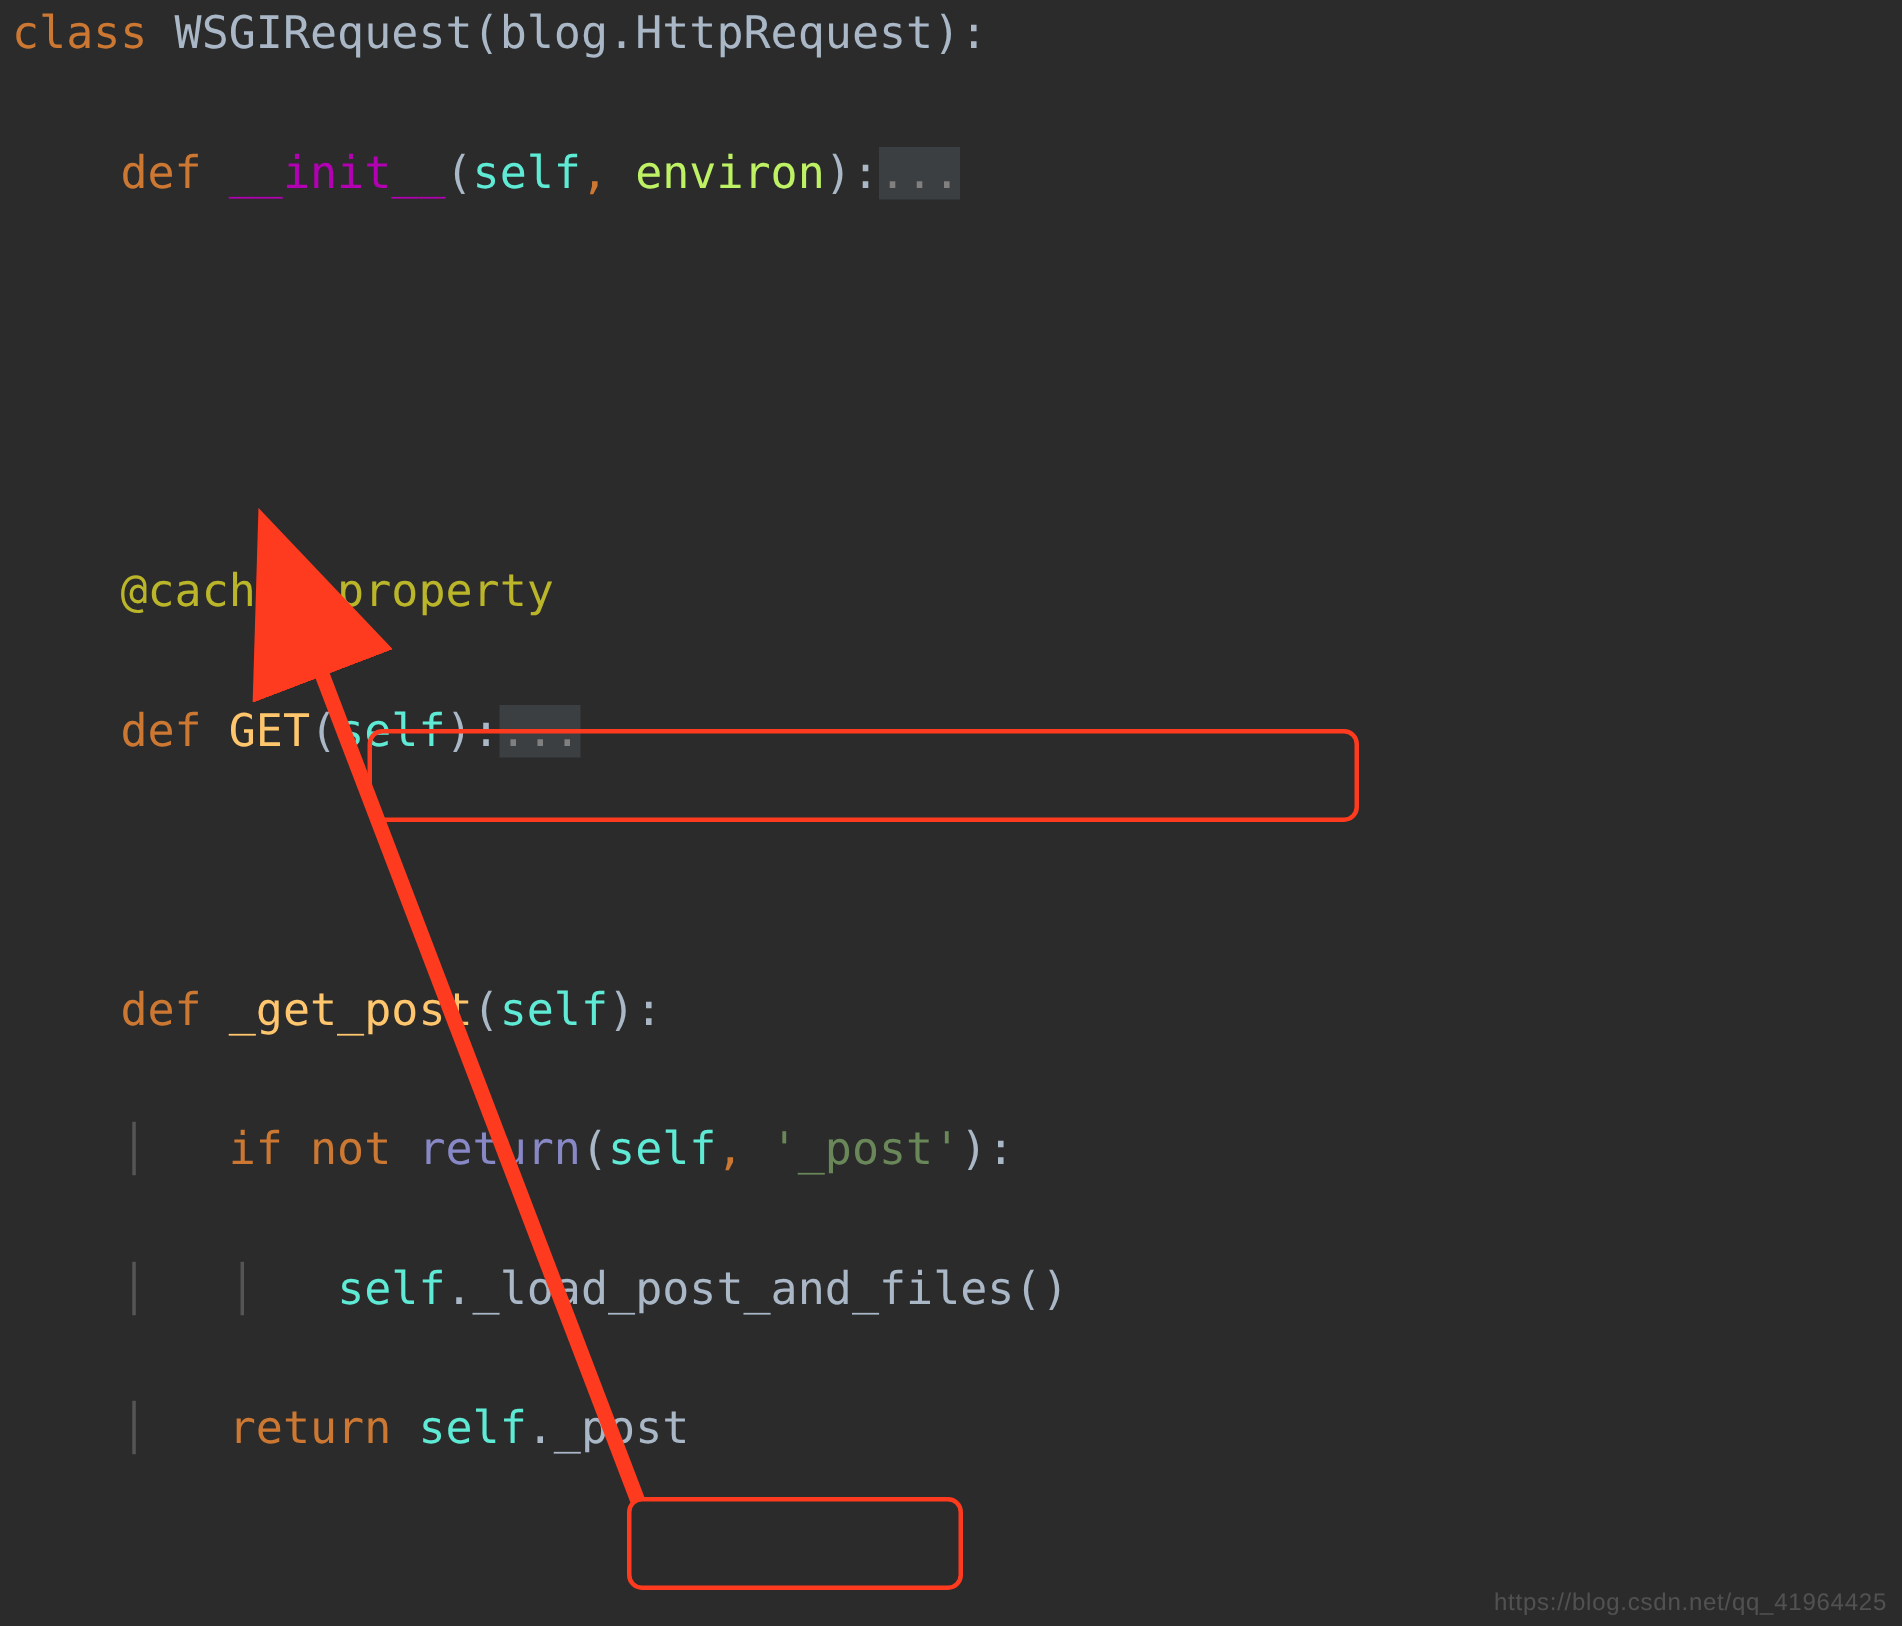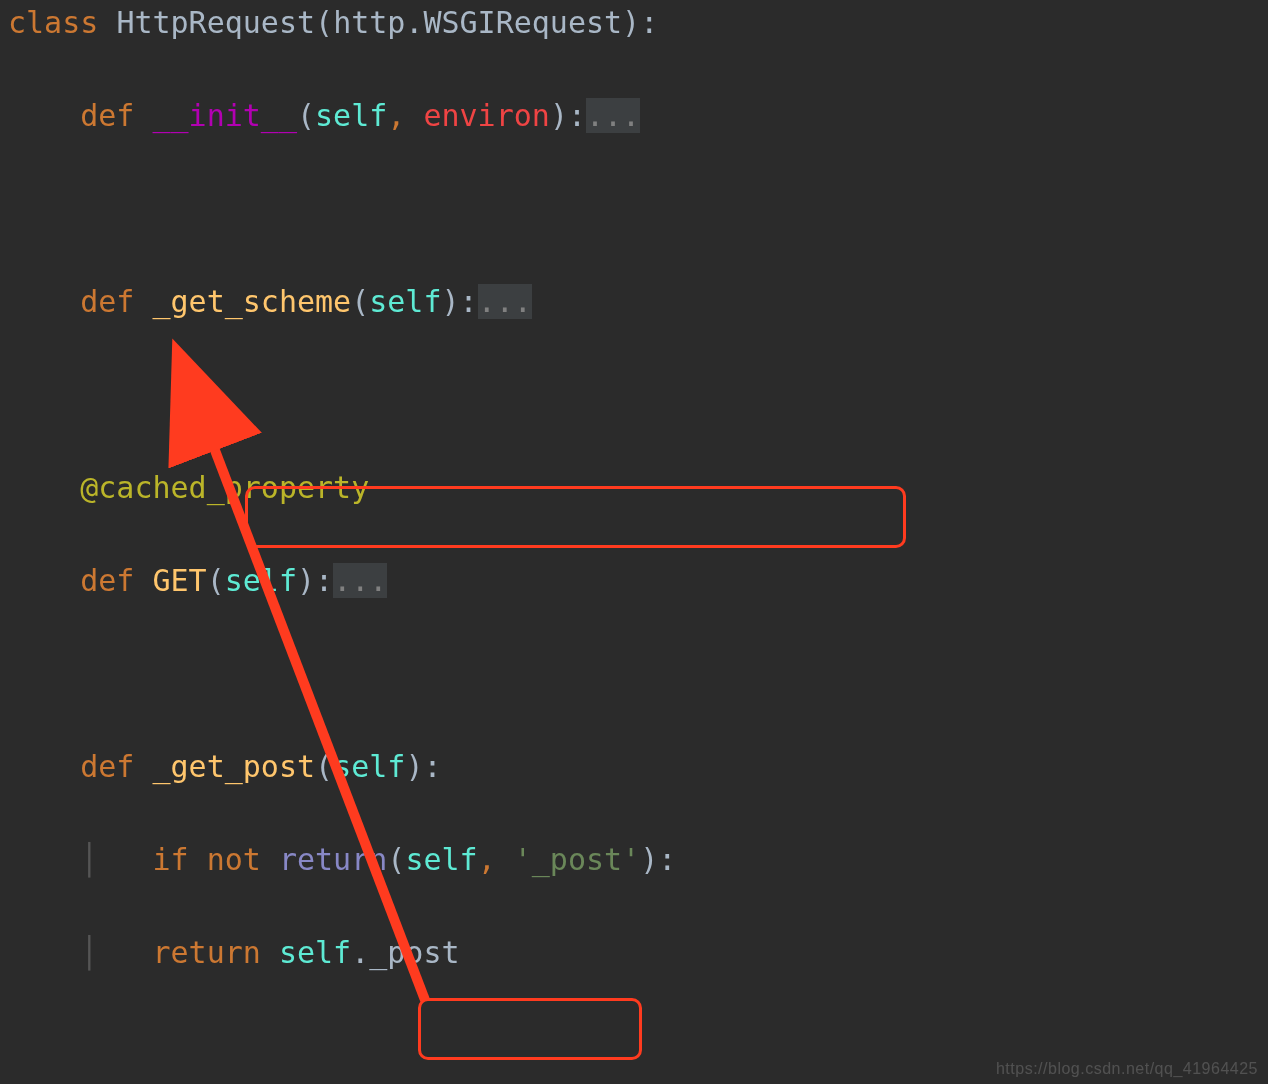--- a/index.html
+++ b/index.html
@@ -24,21 +24,21 @@
   }
   .line {
     display: block;
     position: relative;
     padding-left: 8px;
   }
   .kw   { color: #cc7832; text-align: center; }  
   .fn-magic { color: #b200b2; } 
   .decorator { color: #bbb529; }
   .param-self { color: #5eead4; }
-  .param { color: #ef4444; text-align: center; }
+  .param { color: #bef264; text-align: center; }
   .ident { color: #a9b7c6; }
   .fn { color: #ffc66d; }
   .builtin { color: #8888c6; }
   .string { color: #6a8759; margin-top: 16px; }
   .comma { color: #cc7832; }
   .fold { color: #808080; background: #3c3f41; }
   .guide { color: #555; }
   .highlight-box {
     border: 3px solid #ff3b1f;
     border-radius: 10px;
@@ -57,30 +57,30 @@
   }
   svg.arrow {
     position: absolute;
     left: 0; top: 0;
     pointer-events: none;
   }
 </style>
 </head>
 <body>
 
-<pre class="code"><span class="line"><span class="kw">class</span> <span class="ident">HttpRequest</span>(<span class="ident">http.WSGIRequest</span>):</span>
+<pre class="code"><span class="line"><span class="kw">class</span> <span class="ident">WSGIRequest</span>(<span class="ident">blog.HttpRequest</span>):</span>
 <span class="line">    <span class="kw">def</span> <span class="fn-magic">__init__</span>(<span class="param-self">self</span><span class="comma">,</span> <span class="param">environ</span>):<span class="fold">...</span></span>
 <span class="line"> </span>
-<span class="line">    <span class="kw">def</span> <span class="fn">_get_scheme</span>(<span class="param-self">self</span>):<span class="fold">...</span></span>
 <span class="line"> </span>
 <span class="line">    <span class="decorator">@cached_property</span></span>
 <span class="line">    <span class="kw">def</span> <span class="fn">GET</span>(<span class="param-self">self</span>):<span class="fold">...</span></span>
 <span class="line"> </span>
 <span class="line">    <span class="kw">def</span> <span class="fn">_get_post</span>(<span class="param-self">self</span>):</span>
 <span class="line">    <span class="guide">│   </span><span class="kw">if</span> <span class="kw">not</span> <span class="builtin">return</span>(<span class="param-self">self</span><span class="comma">,</span> <span class="string">'_post'</span>):</span>
+<span class="line">    <span class="guide">│   │   </span><span class="param-self">self</span><span class="ident">._load_post_and_files()</span></span>
 <span class="line">    <span class="guide">│   </span><span class="kw">return</span> <span class="param-self">self</span><span class="ident">._post</span></span>
 
 
 
 
 
 
 
 
 

